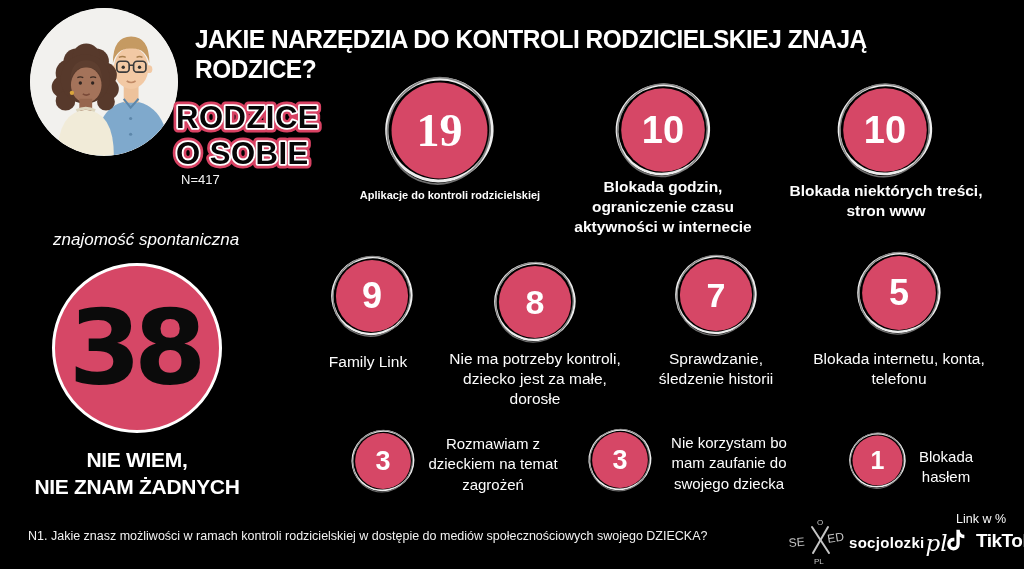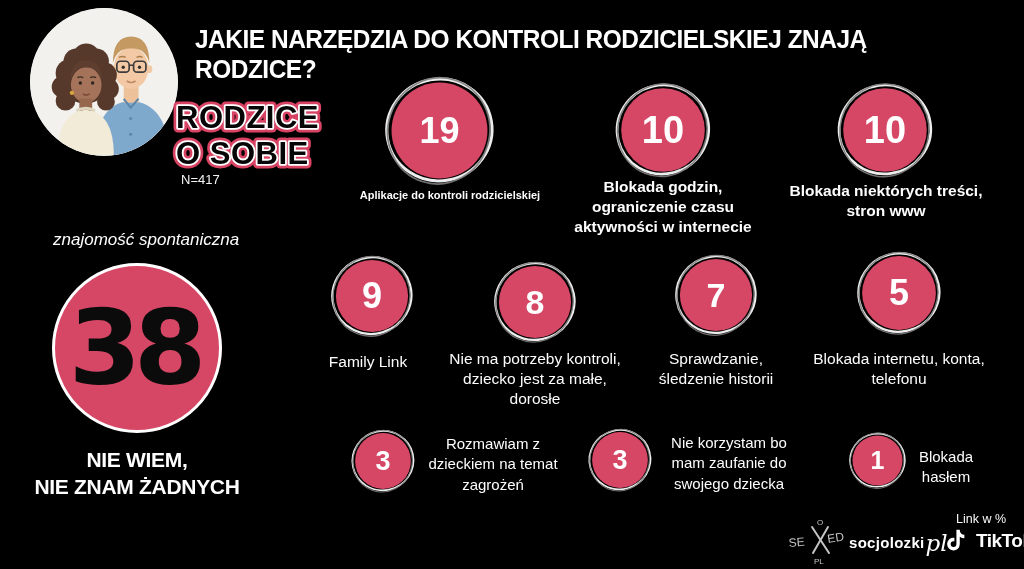--- a/index.html
+++ b/index.html
@@ -41,21 +41,21 @@
   
   .bubble{position:absolute;}
   .bubble svg{position:absolute;inset:0;width:100%;height:100%;}
   .fillc{fill:#d64766;}
   .ring1{stroke:#ededed;stroke-width:2.6;fill:none;}
   .ring2{stroke:#7c7c7c;stroke-width:1.5;fill:none;opacity:.9;}
   .bubble-num{
     position:absolute;inset:0;display:flex;align-items:center;justify-content:center;
     font-weight:700;color:#fff;
   }
-  .b0{left:381px;top:72px;width:117px;height:117px;} .b0 .bubble-num{font-size:36px;}
+  .b0{left:381px;top:72px;width:117px;height:117px;} .b0 .bubble-num{font-size:46px;font-family:Liberation Serif, serif;}
   .b1{left:612px;top:79px;width:102px;height:102px;} .b1 .bubble-num{font-size:38px;}
   .b2{left:834px;top:79px;width:102px;height:102px;} .b2 .bubble-num{font-size:38px;}
   .b3{left:328px;top:252px;width:88px;height:88px;}  .b3 .bubble-num{font-size:36px;}
   .b4{left:491px;top:258px;width:88px;height:88px;}  .b4 .bubble-num{font-size:34px;}
   .b5{left:672px;top:251px;width:88px;height:88px;}  .b5 .bubble-num{font-size:34px;}
   .b6{left:854px;top:248px;width:90px;height:90px;}  .b6 .bubble-num{font-size:36px;}
   .b7{left:349px;top:427px;width:68px;height:68px;}  .b7 .bubble-num{font-size:27px;}
   .b8{left:586px;top:426px;width:68px;height:68px;}  .b8 .bubble-num{font-size:27px;}
   .b9{left:847px;top:430px;width:61px;height:61px;}  .b9 .bubble-num{font-size:25px;}
   .bubble-label{position:absolute;text-align:center;color:#fdfdfd;}
@@ -259,20 +259,21 @@
   <div class="bubble b9">
     <svg viewBox="0 0 100 100">
       <circle class="fillc" cx="50" cy="50" r="41"></circle>
       <ellipse class="ring1" cx="50" cy="49.5" rx="45" ry="43.5" transform="rotate(-10 50 50)"></ellipse>
       <ellipse class="ring2" cx="49.5" cy="50.5" rx="43.5" ry="45.5" transform="rotate(16 50 50)"></ellipse>
     </svg>
     <div class="bubble-num">1</div>
   </div>
   <div class="bubble-label bl9">Blokada hasłem</div>
 
+  <div class="footnote">N1. Jakie znasz możliwości w ramach kontroli rodzicielskiej w dostępie do mediów społecznościowych swojego DZIECKA?</div>
   <div class="data-note">Link w %</div>
 
   <svg class="sexed-logo" width="64" height="50" viewBox="0 0 64 50">
     <text x="1" y="31" font-size="12" transform="rotate(-5 1 31)">SE</text>
     <text x="40" y="27" font-size="12" transform="rotate(-9 40 27)">ED</text>
     <line x1="24" y1="11" x2="41" y2="37" stroke="#c4c4c4" stroke-width="2" stroke-linecap="round"></line>
     <line x1="40" y1="11" x2="25" y2="37" stroke="#c4c4c4" stroke-width="2" stroke-linecap="round"></line>
     <text x="29" y="9" font-size="8">O</text>
     <text x="26" y="48" font-size="8">PL</text>
   </svg>

